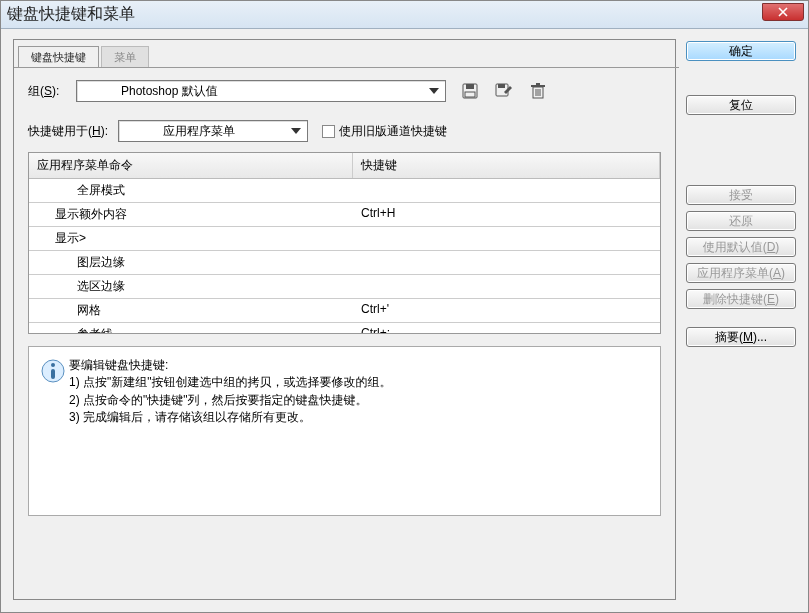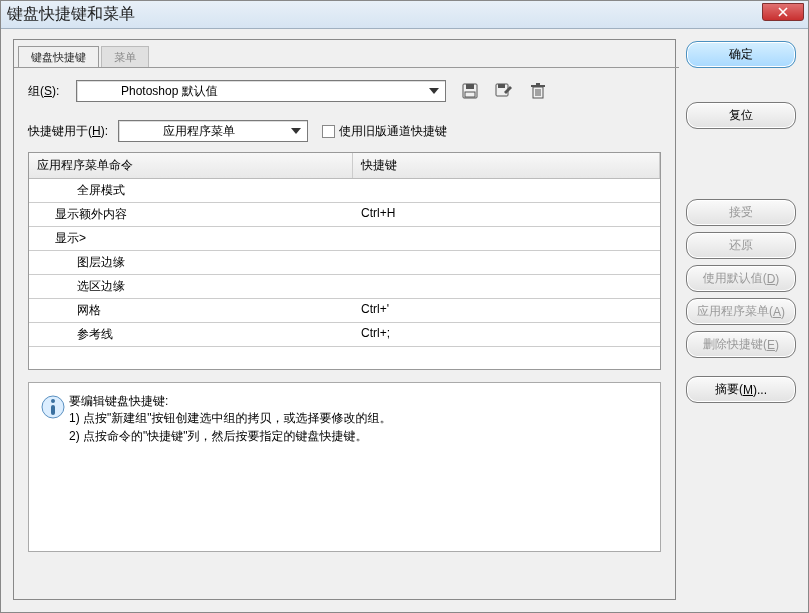--- a/index.html
+++ b/index.html
@@ -20,41 +20,41 @@
 .form-row { display: flex; align-items: center; margin-bottom: 18px; }
 .form-row .lbl { width: 48px; }
 .form-row .lbl2 { width: 90px; }
 .underline { text-decoration: underline; }
 .select { flex: 1; height: 22px; border: 1px solid #7a7a7a; background: #fff; display: flex; align-items: center; padding: 0 4px; cursor: pointer; box-shadow: inset 1px 1px 0 #ddd; }
 .select .val { flex: 1; margin-left: 40px; }
 .select .arrow { width: 14px; height: 14px; display: flex; align-items: center; justify-content: center; }
 .icon-row { display: flex; gap: 14px; margin-left: 14px; }
 .icon-btn { width: 20px; height: 20px; display: flex; align-items: center; justify-content: center; cursor: pointer; }
 .checkbox { width: 13px; height: 13px; border: 1px solid #888; background: #fff; margin-right: 4px; }
-.table-wrap { border: 1px solid #999; background: #fff; height: 218px; overflow: hidden; display: flex; flex-direction: column; }
+.table-wrap { border: 1px solid #999; background: #fff; height: 182px; overflow: hidden; display: flex; flex-direction: column; }
 .thead { display: flex; background: linear-gradient(#f8f8f8, #e8e8e8); border-bottom: 1px solid #bbb; }
 .th { padding: 4px 8px; font-size: 12px; border-right: 1px solid #ccc; position: relative; }
 .th1 { width: 324px; }
 .th2 { flex: 1; }
 .th .resize { position: absolute; right: 0; top: 2px; bottom: 2px; width: 4px; cursor: col-resize; }
 .tbody { flex: 1; overflow-y: scroll; }
 .tr { display: flex; border-bottom: 1px solid #ccc; }
 .td { padding: 3px 8px; font-size: 12px; }
 .td1 { width: 324px; border-right: 1px solid transparent; }
 .td2 { flex: 1; }
 .indent2 { padding-left: 48px; }
 .indent1 { padding-left: 26px; }
 .tbody::-webkit-scrollbar { width: 16px; }
 .tbody::-webkit-scrollbar-track { background: #f0f0f0; border-left: 1px solid #ccc; }
 .tbody::-webkit-scrollbar-thumb { background: #c8c8c8; border: 1px solid #999; }
 .tbody::-webkit-scrollbar-button { background: #e4e4e4; border: 1px solid #999; height: 16px; }
 .hint-box { margin-top: 12px; border: 1px solid #aaa; background: #fff; padding: 10px 12px 22px 12px; display: flex; gap: 4px; min-height: 170px; }
 .hint-icon { width: 24px; height: 24px; flex-shrink: 0; margin-top: 2px; }
 .hint-text { font-size: 12px; line-height: 1.45; }
-.btn { height: 27px; border: 1px solid #7a7a7a; background: linear-gradient(#fafafa, #e2e2e2); border-radius: 11px; display: flex; align-items: center; justify-content: center; cursor: pointer; font-size: 12px; padding: 0 6px; box-shadow: 0 0 0 1px #fff inset; }
+.btn { height: 20px; border: 1px solid #7a7a7a; background: linear-gradient(#fafafa, #e2e2e2); border-radius: 3px; display: flex; align-items: center; justify-content: center; cursor: pointer; font-size: 12px; padding: 0 6px; box-shadow: 0 0 0 1px #fff inset; }
 .btn.primary { background: linear-gradient(#d5efff,#a8d9ff); border-color:#4a90c0; }
 .btn.disabled { color: #999; cursor: default; }
 .side-gap { height: 22px; }
 </style>
 </head>
 <body>
 
 <div class="window">
   <div class="titlebar">
     <span class="titlebar-text">键盘快捷键和菜单</span>
@@ -175,20 +175,21 @@
             <svg width="24" height="24" viewBox="0 0 24 24">
                 <circle cx="12" cy="12" r="11" fill="#dceeff" stroke="#5a90c0"></circle>
                 <circle cx="12" cy="6" r="2" fill="#3a70a0"></circle>
                 <rect x="10" y="10" width="4" height="10" rx="2" fill="#3a70a0"></rect>
               </svg>
           </div>
           <div class="hint-text">
             <div>要编辑键盘快捷键:</div>
             <div>1) 点按"新建组"按钮创建选中组的拷贝，或选择要修改的组。</div>
             <div>2) 点按命令的"快捷键"列，然后按要指定的键盘快捷键。</div>
+            <div>3) 完成编辑后，请存储该组以存储所有更改。</div>
           </div>
         </div>
 
       </div>
     </div>
 
     <div class="right-panel">
       <div class="btn primary">确定</div>
       <div class="side-gap"></div>
       <div class="btn">复位</div>

